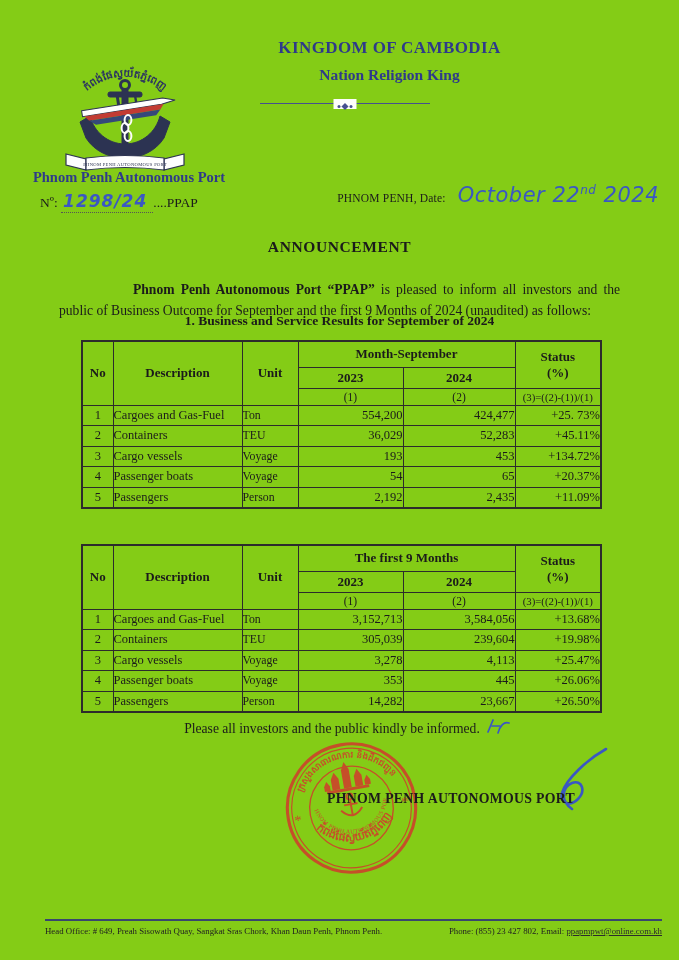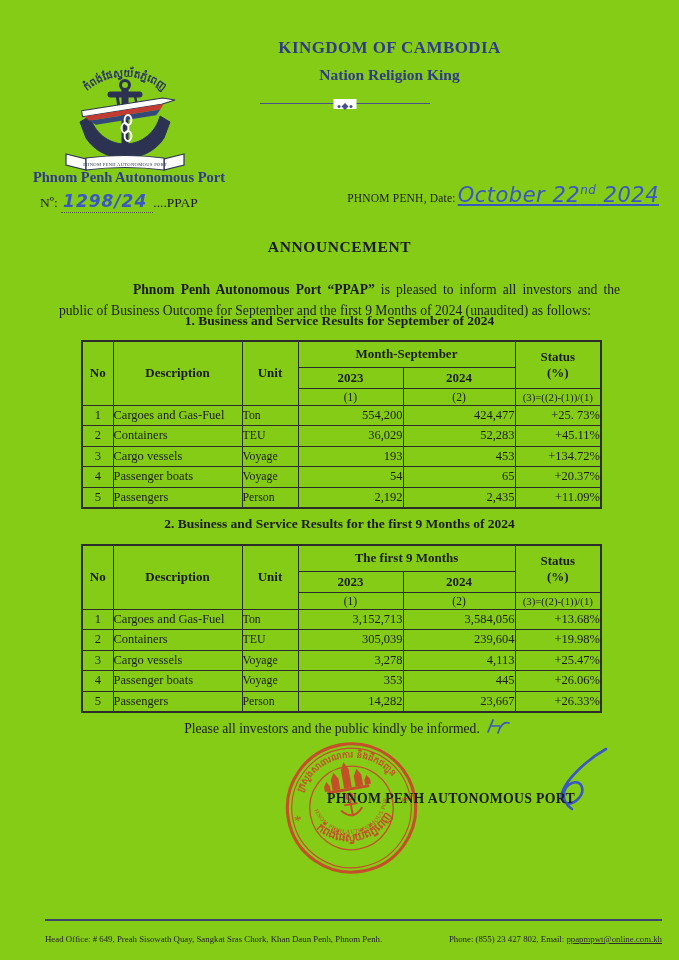--- a/index.html
+++ b/index.html
@@ -24,21 +24,21 @@
   .logo{position:absolute;top:58px;left:52px;width:146px;height:116px;}
   .orgname{position:absolute;top:169px;left:22px;width:214px;text-align:center;
     color:#2e3a8a;font-weight:bold;font-size:14.5px;}
   .refline{position:absolute;top:191px;left:40px;font-size:13.5px;white-space:nowrap;}
   .hand{font-family:"DejaVu Sans", sans-serif;font-style:italic;color:#3a57c4;}
   .ref-num{font-size:17px;font-weight:bold;border-bottom:1.6px dotted #555;
     padding:0 6px 1px 2px;letter-spacing:1px;}
   .dateline{position:absolute;top:183px;right:20px;display:flex;align-items:baseline;
     white-space:nowrap;}
   .dateline .printed{font-size:11.5px;letter-spacing:.2px;}
-  .date-hand{font-size:21px;letter-spacing:.5px;margin-left:2px;text-decoration:underline;}
+  .date-hand{font-size:21px;letter-spacing:.5px;margin-left:12px;}
   .date-hand sup{font-size:12px;}
   
   .announce{position:absolute;top:238px;left:0;right:0;text-align:center;
     font-weight:bold;font-size:15.5px;letter-spacing:.6px;}
   .intro{position:absolute;top:265px;left:59px;width:561px;font-size:13.6px;
     line-height:1.58;text-align:justify;text-indent:74px;}
   .sec-heading{position:absolute;left:0;right:0;text-align:center;font-weight:bold;
     font-size:13.5px;}
   .h1{top:313px;} .h2{top:516px;}
   table.results{position:absolute;left:81px;width:519px;border-collapse:collapse;
@@ -62,21 +62,21 @@
   .closing svg{vertical-align:-4px;margin-left:3px;}
   
   .stamp{position:absolute;top:740px;left:283px;width:137px;height:136px;
     transform:rotate(-10deg);opacity:.88;}
   .printed-org{position:absolute;top:791px;left:327px;font-weight:bold;font-size:13.8px;
     letter-spacing:.3px;z-index:3;}
   .sig{position:absolute;top:745px;left:548px;width:64px;height:74px;z-index:2;}
   
   .foot-rule{position:absolute;top:919px;left:45px;width:617px;height:2px;background:#39466e;}
   .footer{position:absolute;top:926px;left:45px;right:17px;display:flex;
-    justify-content:space-between;font-size:8.8px;color:#222;margin-top:8px;}
+    justify-content:space-between;font-size:8.8px;color:#222;}
   .footer .email{text-decoration:underline;color:#2c2c2c;}
 </style>
 </head>
 <body>
 
 <div class="page">
 
   <div class="kingdom">KINGDOM OF CAMBODIA</div>
   <div class="motto">Nation Religion King</div>
   <div class="ornament">
@@ -200,21 +200,20 @@
       <td class="c-no">5</td>
       <td class="c-desc">Passengers</td>
       <td class="c-unit">Person</td>
       <td class="c-y1">2,192</td>
       <td class="c-y2">2,435</td>
       <td class="c-st">+11.09%</td>
     </tr>
   </tbody>
     </table>
 
-  <div class="sec-heading h2">2. Business and Service Results for the first 9 Months of 2024</div>
 
   <table class="results t2">
     <colgroup>
         <col style="width:31px">
         <col style="width:129px">
         <col style="width:56px">
       <col style="width:105px">
         <col style="width:112px">
         <col style="width:86px">
       </colgroup>
@@ -266,21 +265,21 @@
       <td class="c-y1">353</td>
       <td class="c-y2">445</td>
       <td class="c-st">+26.06%</td>
     </tr>
     <tr class="r-data">
       <td class="c-no">5</td>
       <td class="c-desc">Passengers</td>
       <td class="c-unit">Person</td>
       <td class="c-y1">14,282</td>
       <td class="c-y2">23,667</td>
-      <td class="c-st">+26.33%</td>
+      <td class="c-st">+26.50%</td>
     </tr>
   </tbody>
     </table>
 
   <div class="closing"><span>Please all investors and the public kindly be informed.</span><svg width="30" height="20" viewBox="0 0 30 20">
       <g fill="none" stroke="#3a57c4" stroke-width="1.7" stroke-linecap="round">
         <path d="M5,15 L10,3"></path>
           <path d="M9,9 L17,9"></path>
           <path d="M15,16 C17,9 21,4 26,6"></path>
       </g>

